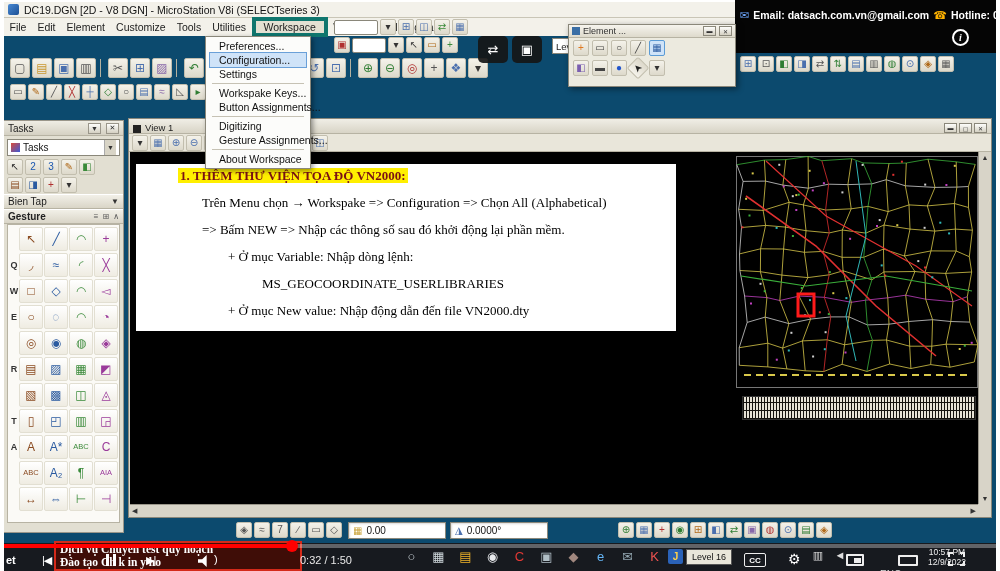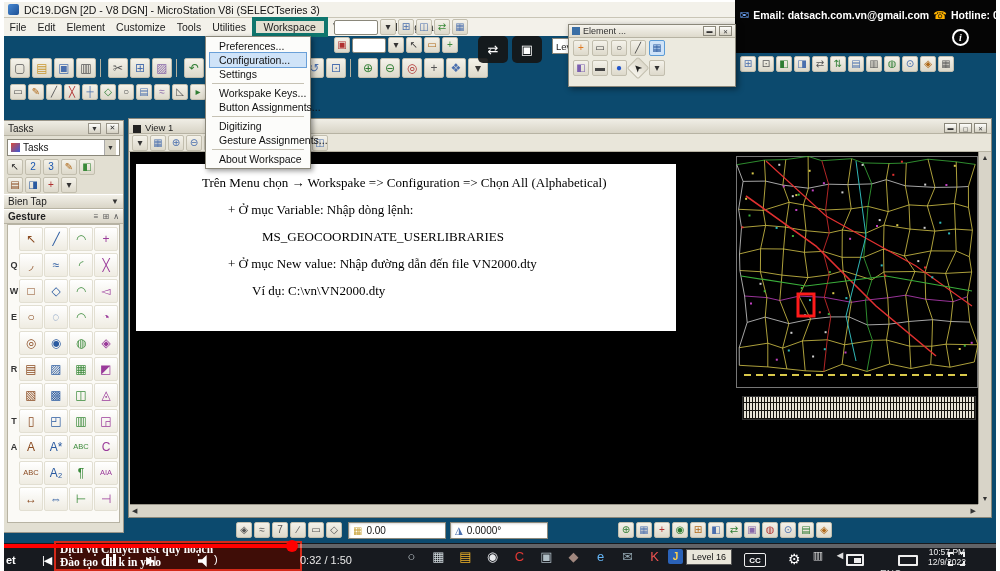--- a/index.html
+++ b/index.html
@@ -411,24 +411,26 @@
         <span class="ic" style="color: rgb(46, 125, 50);">⊡</span>
         <span class="ic" style="color: rgb(74, 111, 174);">↔</span>
         <span class="ic" style="color: rgb(74, 111, 174);">↺</span>
         <span class="ic" style="color: rgb(46, 125, 50);">↶</span>
         <span class="ic" style="color: rgb(46, 125, 50);">↷</span>
         <span class="ic" style="color: rgb(85, 85, 85);">⇄</span>
         <span class="ic" style="color: rgb(74, 111, 174);">◫</span>
       </div>
     <div class="vw-content">
       <div class="doc">
+        <div class="doc-heading"><span>1. THÊM THƯ VIỆN TỌA ĐỘ VN2000:</span></div>
         <div class="dline i1"><span>Trên Menu chọn → Workspake =&gt; Configuration =&gt; Chọn All (Alphabetical)</span></div>
+        <div class="dline i1"><span>=&gt; Bấm NEW  =&gt; Nhập các thông số sau đó khởi động lại phần mềm.</span></div>
         <div class="dline i2"><span>+ Ở mục Variable: Nhập dòng lệnh:</span></div>
         <div class="dline i4"><span>MS_GEOCOORDINATE_USERLIBRARIES</span></div>
-        <div class="dline i2"><span>+ Ở mục New value: Nhập đường dẫn đến file VN2000.dty</span></div>
+        <div class="dline i2"><span>+ Ở mục New value: Nhập động dẫn đến file VN2000.dty</span></div>
         <div class="dline i3"><span>Ví dụ: C:\vn\VN2000.dty</span></div>
       </div>
       <svg class="map-svg" viewBox="0 0 242 232">
           <rect x="0.5" y="0.5" width="241" height="231" fill="none" stroke="#777"></rect>
           <path d="M0.8,8.7L28.4,4.1L49.8,3.6L72.1,0.4L85.8,4.7L115.7,2.7L127.0,6.9L153.0,7.5L170.3,7.0L192.0,3.2L220.2,5.8L239.2,8.4" fill="none" stroke="#3aae3a" stroke-width="0.8"></path>
           <path d="M7.1,25.4L29.5,25.1L46.9,29.1L72.4,32.2L92.6,28.2L111.9,28.6L135.8,27.9L150.2,23.7L169.3,29.8L199.0,31.4L220.9,31.1L232.4,30.5" fill="none" stroke="#cfcfcf" stroke-width="0.8"></path>
           <path d="M2.6,53.3L27.1,54.4L53.2,46.3L67.4,48.9L89.6,54.0L115.2,52.8L132.0,50.4L152.2,55.6L173.0,48.9L191.3,49.9L218.4,47.5L232.5,51.5" fill="none" stroke="#d8c84a" stroke-width="0.8"></path>
           <path d="M5.5,71.5L29.6,69.4L49.5,71.1L70.0,74.7L93.3,76.9L106.3,74.0L129.9,77.1L148.0,69.0L174.0,73.1L198.8,75.1L219.4,73.1L236.4,74.2" fill="none" stroke="#d8c84a" stroke-width="0.8"></path>
           <path d="M3.5,97.9L24.6,92.8L47.6,93.0L68.4,96.3L87.0,95.4L106.1,101.3L127.7,101.3L147.5,93.0L168.4,100.0L195.0,94.9L220.2,95.0L233.3,100.7" fill="none" stroke="#d8c84a" stroke-width="0.8"></path>
           <path d="M3.9,114.5L24.4,115.7L45.9,119.1L71.9,121.6L93.2,118.8L107.1,114.8L135.9,123.8L147.9,115.9L178.9,115.5L189.0,116.5L209.6,117.4L235.7,116.0" fill="none" stroke="#d8c84a" stroke-width="0.8"></path>

